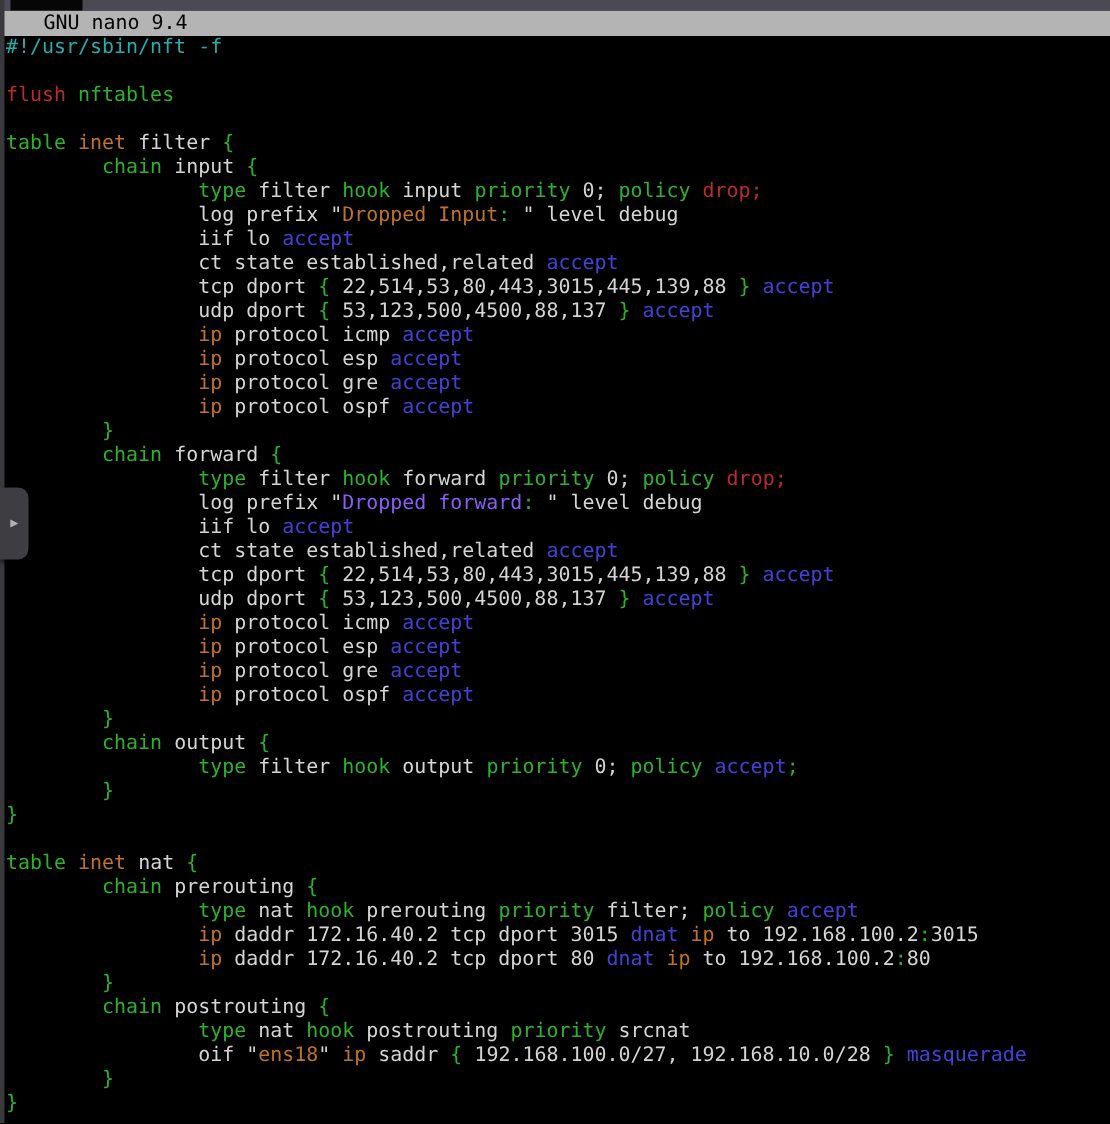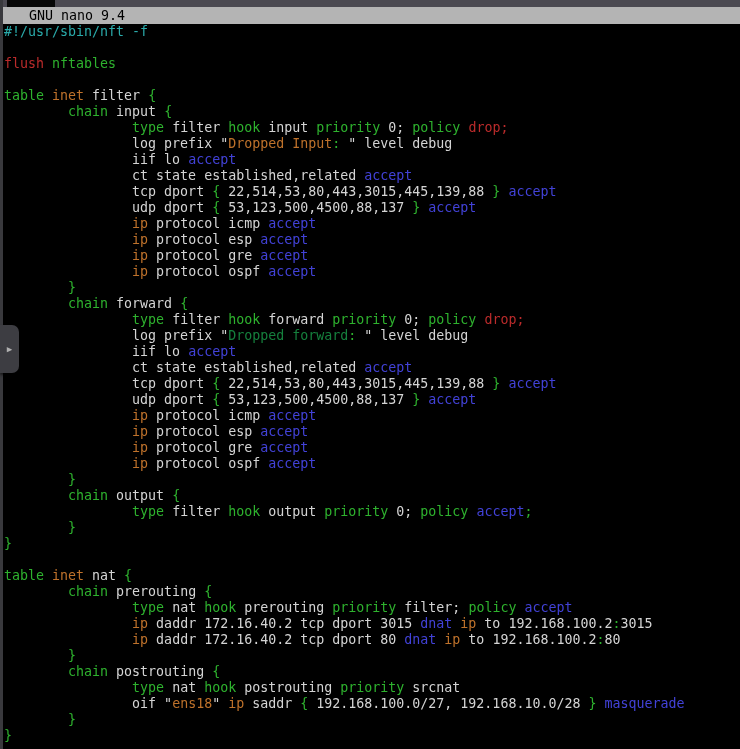--- a/index.html
+++ b/index.html
@@ -91,21 +91,21 @@
       <div class="line"><span style="color: rgb(212, 212, 212);">                ct state established,related </span><span style="color: rgb(66, 66, 216);">accept</span></div>
       <div class="line"><span style="color: rgb(212, 212, 212);">                tcp dport </span><span style="color: rgb(46, 178, 46);">{</span><span style="color: rgb(212, 212, 212);"> 22,514,53,80,443,3015,445,139,88 </span><span style="color: rgb(46, 178, 46);">}</span><span style="color: rgb(212, 212, 212);"> </span><span style="color: rgb(66, 66, 216);">accept</span></div>
       <div class="line"><span style="color: rgb(212, 212, 212);">                udp dport </span><span style="color: rgb(46, 178, 46);">{</span><span style="color: rgb(212, 212, 212);"> 53,123,500,4500,88,137 </span><span style="color: rgb(46, 178, 46);">}</span><span style="color: rgb(212, 212, 212);"> </span><span style="color: rgb(66, 66, 216);">accept</span></div>
       <div class="line"><span style="color: rgb(212, 212, 212);">                </span><span style="color: rgb(191, 114, 43);">ip</span><span style="color: rgb(212, 212, 212);"> protocol icmp </span><span style="color: rgb(66, 66, 216);">accept</span></div>
       <div class="line"><span style="color: rgb(212, 212, 212);">                </span><span style="color: rgb(191, 114, 43);">ip</span><span style="color: rgb(212, 212, 212);"> protocol esp </span><span style="color: rgb(66, 66, 216);">accept</span></div>
       <div class="line"><span style="color: rgb(212, 212, 212);">                </span><span style="color: rgb(191, 114, 43);">ip</span><span style="color: rgb(212, 212, 212);"> protocol gre </span><span style="color: rgb(66, 66, 216);">accept</span></div>
       <div class="line"><span style="color: rgb(212, 212, 212);">                </span><span style="color: rgb(191, 114, 43);">ip</span><span style="color: rgb(212, 212, 212);"> protocol ospf </span><span style="color: rgb(66, 66, 216);">accept</span></div>
       <div class="line"><span style="color: rgb(212, 212, 212);">        </span><span style="color: rgb(46, 178, 46);">}</span></div>
       <div class="line"><span style="color: rgb(212, 212, 212);">        </span><span style="color: rgb(46, 178, 46);">chain</span><span style="color: rgb(212, 212, 212);"> forward </span><span style="color: rgb(46, 178, 46);">{</span></div>
       <div class="line"><span style="color: rgb(212, 212, 212);">                </span><span style="color: rgb(46, 178, 46);">type</span><span style="color: rgb(212, 212, 212);"> filter </span><span style="color: rgb(46, 178, 46);">hook</span><span style="color: rgb(212, 212, 212);"> forward </span><span style="color: rgb(46, 178, 46);">priority</span><span style="color: rgb(212, 212, 212);"> 0; </span><span style="color: rgb(46, 178, 46);">policy</span><span style="color: rgb(212, 212, 212);"> </span><span style="color: rgb(187, 43, 43);">drop;</span></div>
-      <div class="line"><span style="color: rgb(212, 212, 212);">                log prefix "</span><span style="color: #15803d;">Dropped forward</span><span style="color: rgb(46, 178, 46);">:</span><span style="color: rgb(212, 212, 212);"> " level debug</span></div>
+      <div class="line"><span style="color: rgb(212, 212, 212);">                log prefix "</span><span style="color: #8b5cf6;">Dropped forward</span><span style="color: rgb(46, 178, 46);">:</span><span style="color: rgb(212, 212, 212);"> " level debug</span></div>
       <div class="line"><span style="color: rgb(212, 212, 212);">                iif lo </span><span style="color: rgb(66, 66, 216);">accept</span></div>
       <div class="line"><span style="color: rgb(212, 212, 212);">                ct state established,related </span><span style="color: rgb(66, 66, 216);">accept</span></div>
       <div class="line"><span style="color: rgb(212, 212, 212);">                tcp dport </span><span style="color: rgb(46, 178, 46);">{</span><span style="color: rgb(212, 212, 212);"> 22,514,53,80,443,3015,445,139,88 </span><span style="color: rgb(46, 178, 46);">}</span><span style="color: rgb(212, 212, 212);"> </span><span style="color: rgb(66, 66, 216);">accept</span></div>
       <div class="line"><span style="color: rgb(212, 212, 212);">                udp dport </span><span style="color: rgb(46, 178, 46);">{</span><span style="color: rgb(212, 212, 212);"> 53,123,500,4500,88,137 </span><span style="color: rgb(46, 178, 46);">}</span><span style="color: rgb(212, 212, 212);"> </span><span style="color: rgb(66, 66, 216);">accept</span></div>
       <div class="line"><span style="color: rgb(212, 212, 212);">                </span><span style="color: rgb(191, 114, 43);">ip</span><span style="color: rgb(212, 212, 212);"> protocol icmp </span><span style="color: rgb(66, 66, 216);">accept</span></div>
       <div class="line"><span style="color: rgb(212, 212, 212);">                </span><span style="color: rgb(191, 114, 43);">ip</span><span style="color: rgb(212, 212, 212);"> protocol esp </span><span style="color: rgb(66, 66, 216);">accept</span></div>
       <div class="line"><span style="color: rgb(212, 212, 212);">                </span><span style="color: rgb(191, 114, 43);">ip</span><span style="color: rgb(212, 212, 212);"> protocol gre </span><span style="color: rgb(66, 66, 216);">accept</span></div>
       <div class="line"><span style="color: rgb(212, 212, 212);">                </span><span style="color: rgb(191, 114, 43);">ip</span><span style="color: rgb(212, 212, 212);"> protocol ospf </span><span style="color: rgb(66, 66, 216);">accept</span></div>
       <div class="line"><span style="color: rgb(212, 212, 212);">        </span><span style="color: rgb(46, 178, 46);">}</span></div>
       <div class="line"><span style="color: rgb(212, 212, 212);">        </span><span style="color: rgb(46, 178, 46);">chain</span><span style="color: rgb(212, 212, 212);"> output </span><span style="color: rgb(46, 178, 46);">{</span></div>

